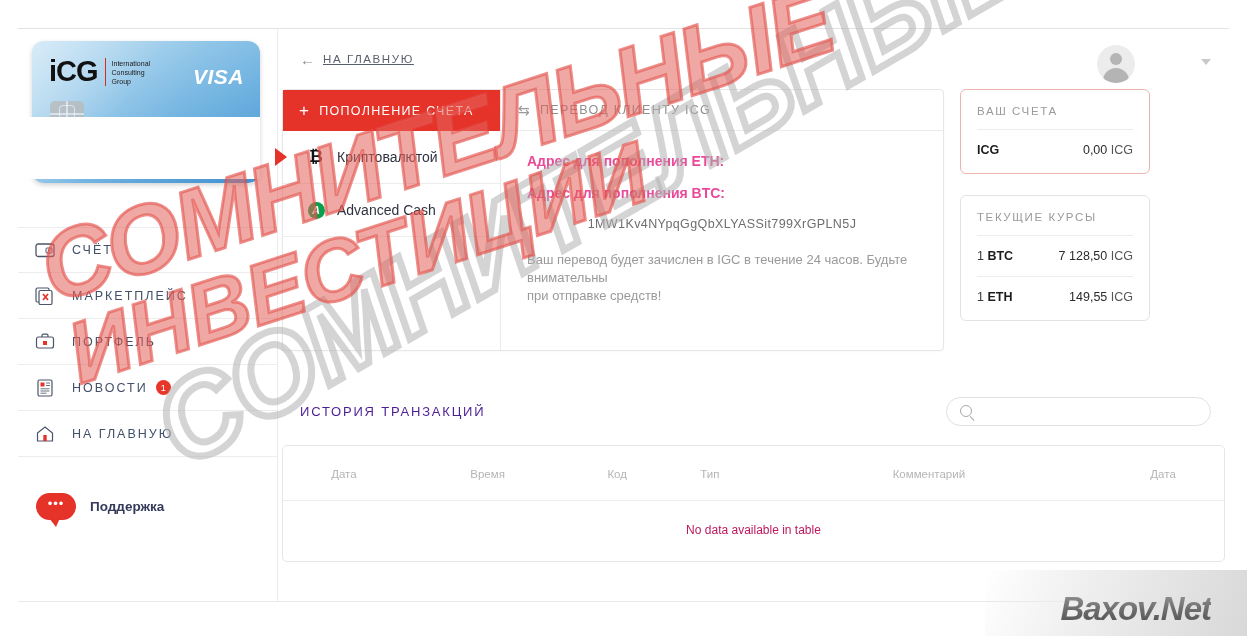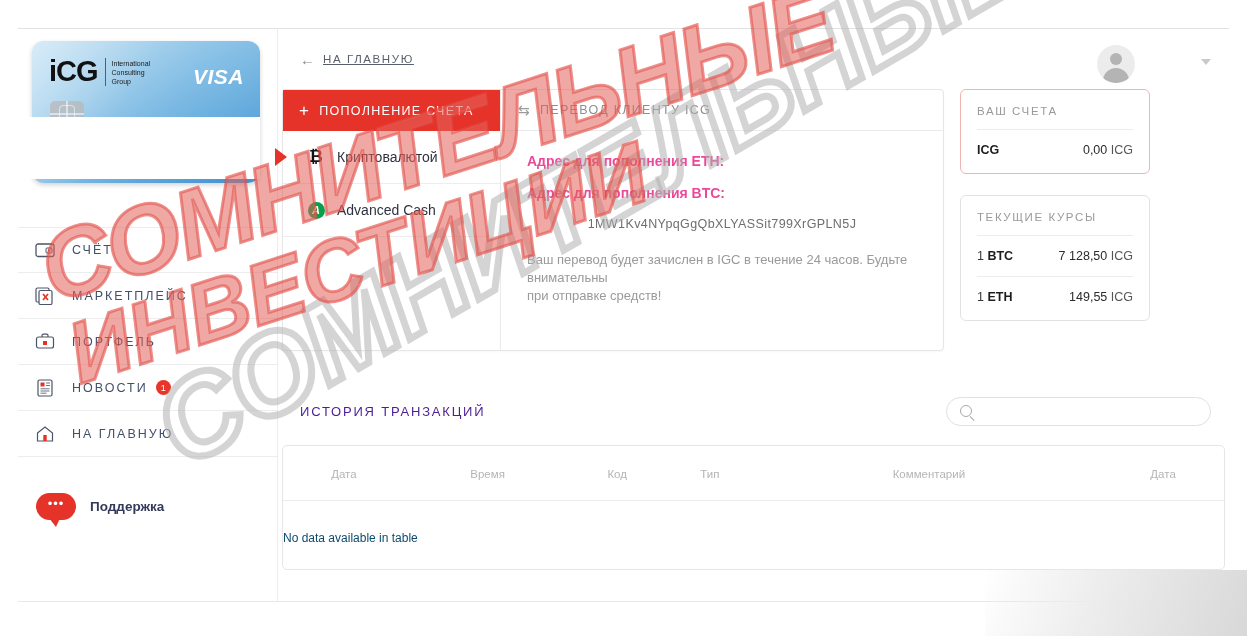--- a/index.html
+++ b/index.html
@@ -467,24 +467,24 @@
   table { width: 100%; border-collapse: collapse; }
   th {
     font-weight: normal;
     font-size: 11.5px;
     color: #b5b5b5;
     padding: 22px 0 20px 0;
     text-align: center;
     border-bottom: 1px solid #ececec;
   }
   td.empty {
-    text-align: left;
+    text-align: center;
     font-size: 12px;
-    color: #0c4a6e;
-    padding: 30px 0 24px 0;
+    color: #be185d;
+    padding: 22px 0 24px 0;
   }
 
   
   .wm-main {
     position: absolute;
     left: 30px;
     top: 230px;
     transform: rotate(-18deg);
     transform-origin: left top;
     pointer-events: none;
@@ -782,14 +782,15 @@
   <div class="wm-ghost">
     <div>СОМНИТЕЛЬНЫЕ</div>
   </div>
 
   <div class="wm-main">
     <div class="wm-line l1">СОМНИТЕЛЬНЫЕ</div>
     <div class="wm-line l2">ИНВЕСТИЦИИ</div>
   </div>
 
   <div class="wm-baxov-bg"></div>
+  <div class="wm-baxov">Baxov.Net</div>
 
 </div>
 
 </body></html>

